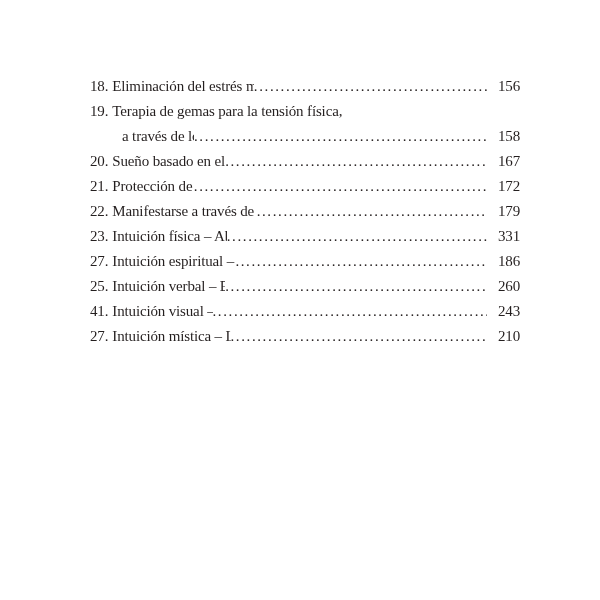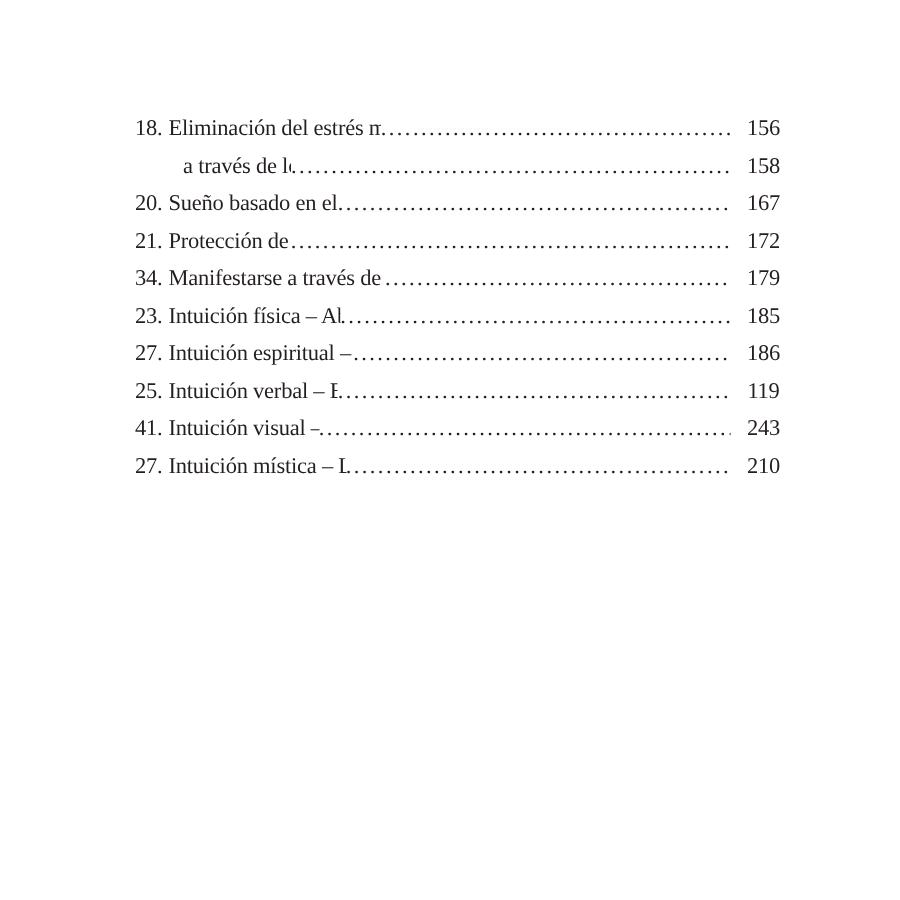--- a/index.html
+++ b/index.html
@@ -65,61 +65,66 @@
 <body>
 
 <div class="book-page" style="background: rgb(255, 255, 255); color: rgb(36, 31, 31);">
   <div class="toc">
       <div class="toc-row">
     <span class="entry-number">18.</span>
     <span class="entry-title">Eliminación del estrés mental a través de los arquetipos</span>
     <span class="dot-leader"></span>
     <span class="entry-page-number">156</span>
   </div>
+      <div class="toc-row">
+    <span class="entry-number">19.</span>
+    <span class="entry-title">Terapia de gemas para la tensión física,</span>
+
+  </div>
       <div class="toc-row cont">
 
     <span class="entry-title">a través de los chakras</span>
     <span class="dot-leader"></span>
     <span class="entry-page-number">158</span>
   </div>
       <div class="toc-row">
     <span class="entry-number">20.</span>
     <span class="entry-title">Sueño basado en el chakra del corazón </span>
     <span class="dot-leader"></span>
     <span class="entry-page-number">167</span>
   </div>
       <div class="toc-row">
     <span class="entry-number">21.</span>
     <span class="entry-title">Protección de luz dorada </span>
     <span class="dot-leader"></span>
     <span class="entry-page-number">172</span>
   </div>
       <div class="toc-row">
-    <span class="entry-number">34.</span>
+    <span class="entry-number">22.</span>
     <span class="entry-title">Manifestarse a través de la especialización de los chakras</span>
     <span class="dot-leader"></span>
     <span class="entry-page-number">179</span>
   </div>
       <div class="toc-row">
     <span class="entry-number">23.</span>
     <span class="entry-title">Intuición física – Abrirse a los presagios</span>
     <span class="dot-leader"></span>
-    <span class="entry-page-number">185</span>
+    <span class="entry-page-number">331</span>
   </div>
       <div class="toc-row">
     <span class="entry-number">27.</span>
     <span class="entry-title">Intuición espiritual – Sintonizar con el amor </span>
     <span class="dot-leader"></span>
     <span class="entry-page-number">186</span>
   </div>
       <div class="toc-row">
     <span class="entry-number">25.</span>
     <span class="entry-title">Intuición verbal – Escribir revelaciones</span>
     <span class="dot-leader"></span>
-    <span class="entry-page-number">119</span>
+    <span class="entry-page-number">260</span>
   </div>
       <div class="toc-row">
     <span class="entry-number">41.</span>
     <span class="entry-title">Intuición visual – Ver las señales </span>
     <span class="dot-leader"></span>
     <span class="entry-page-number">243</span>
   </div>
       <div class="toc-row">
     <span class="entry-number">27.</span>
     <span class="entry-title">Intuición mística – Llamada a los ángeles </span>

